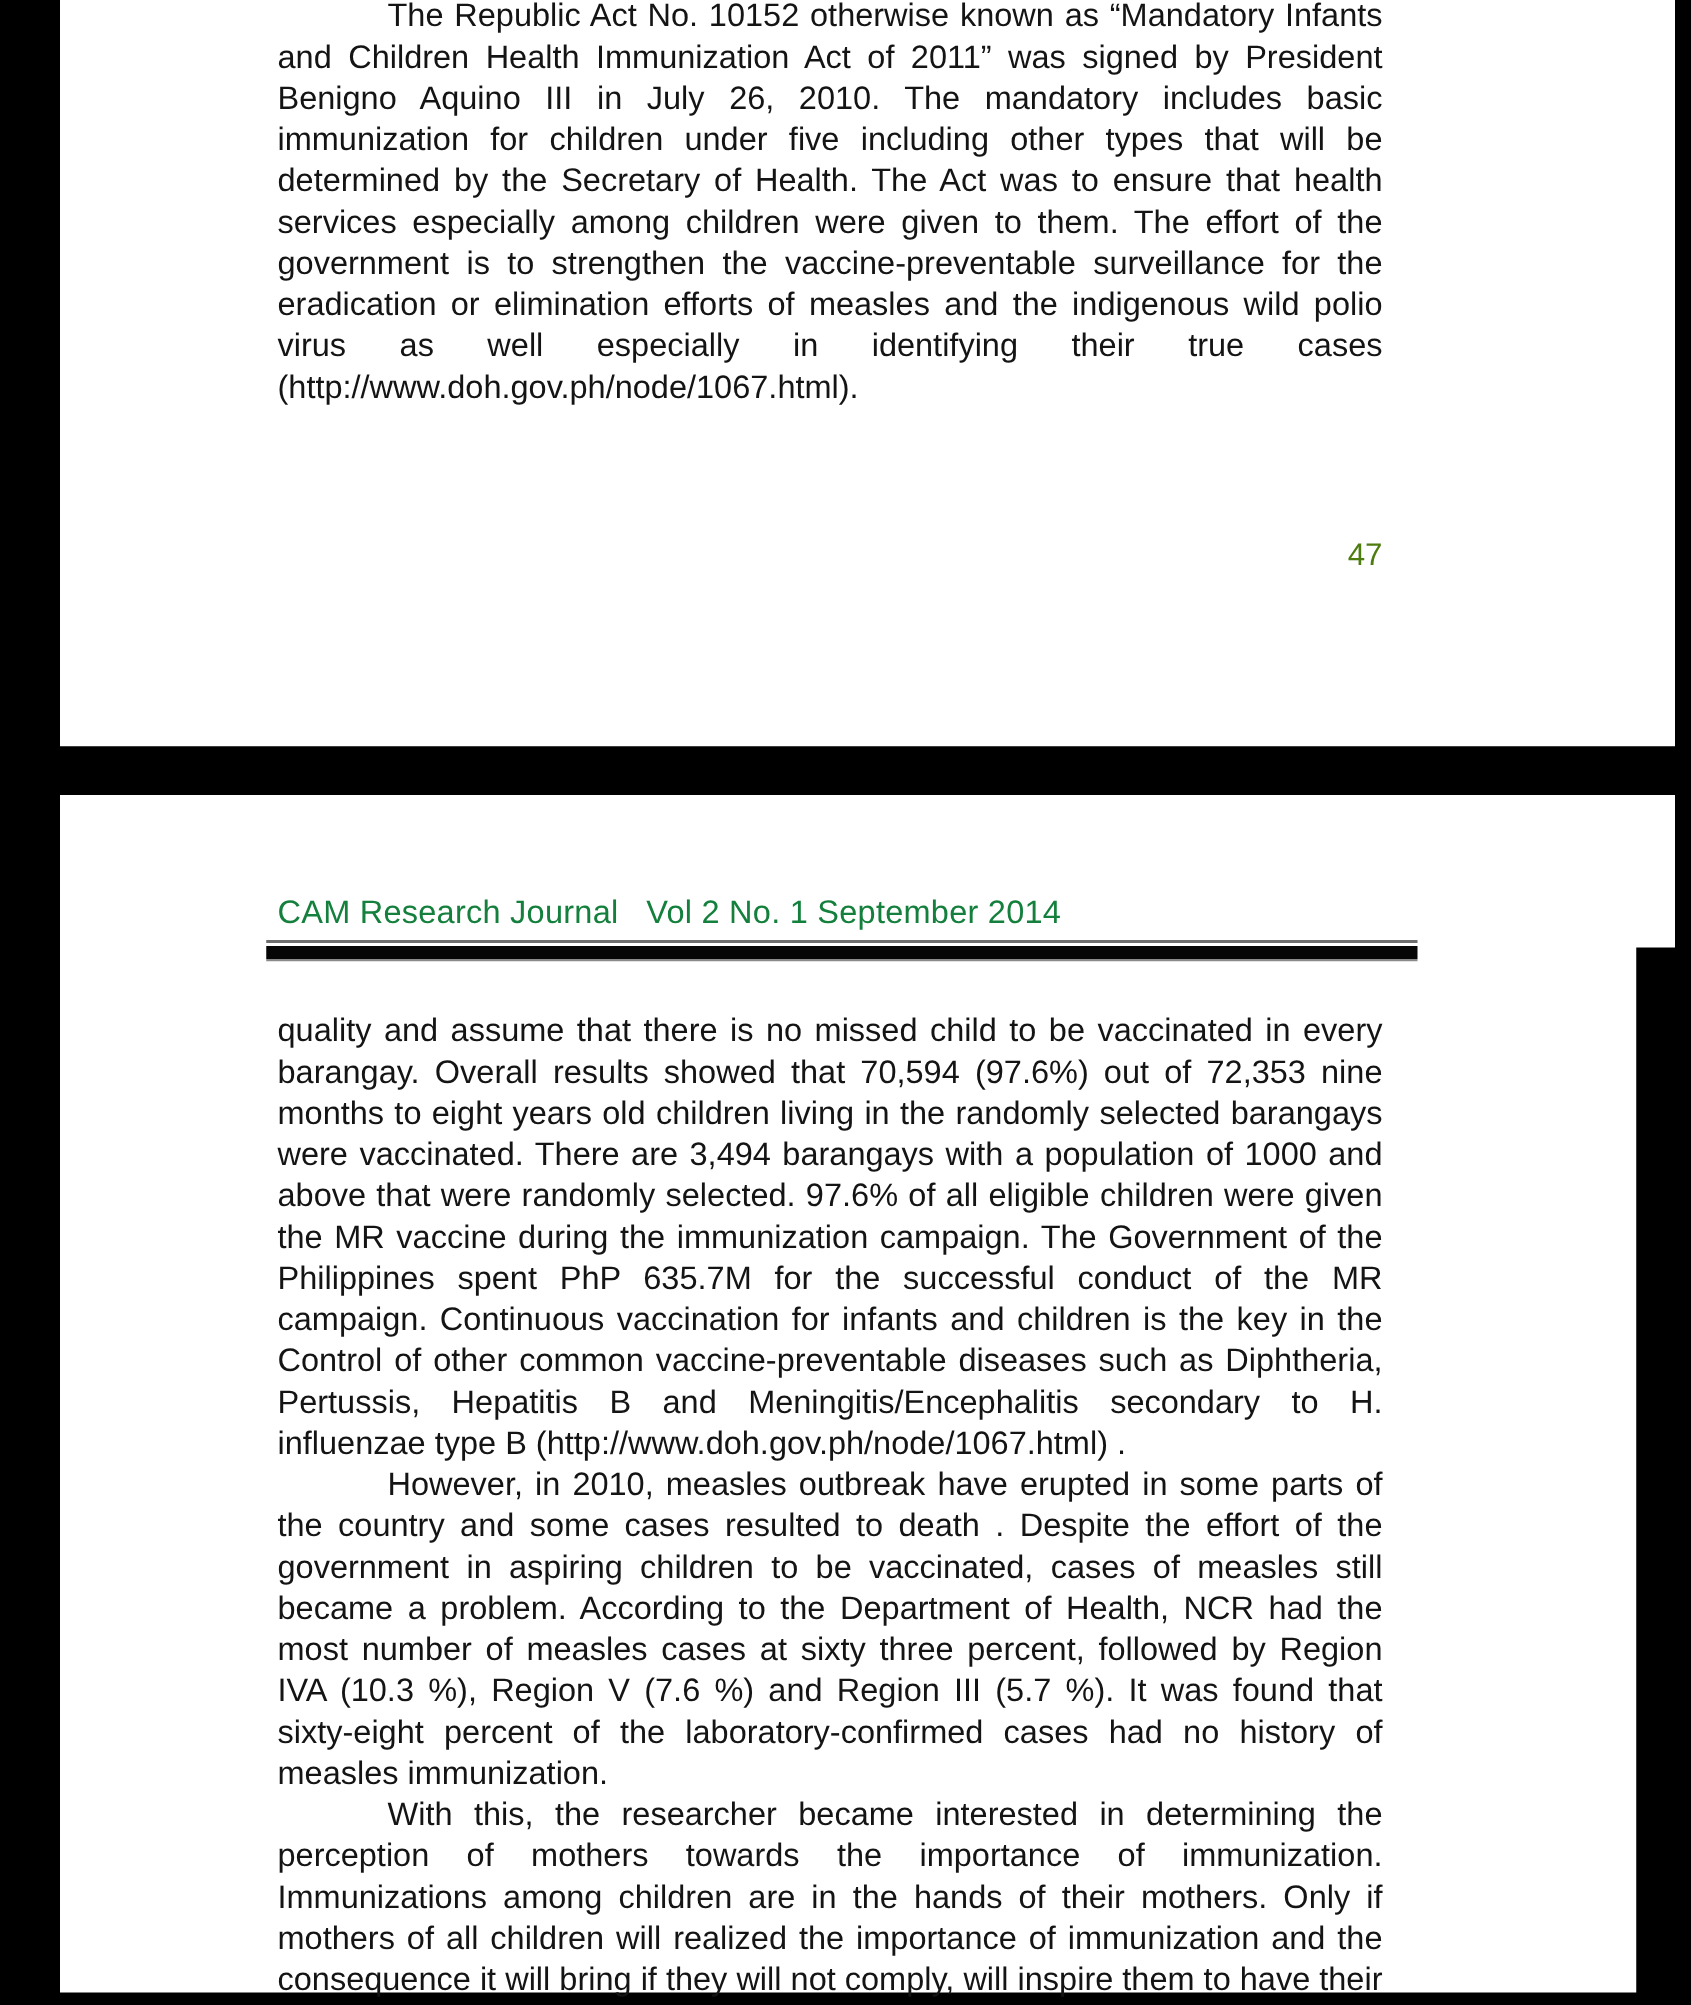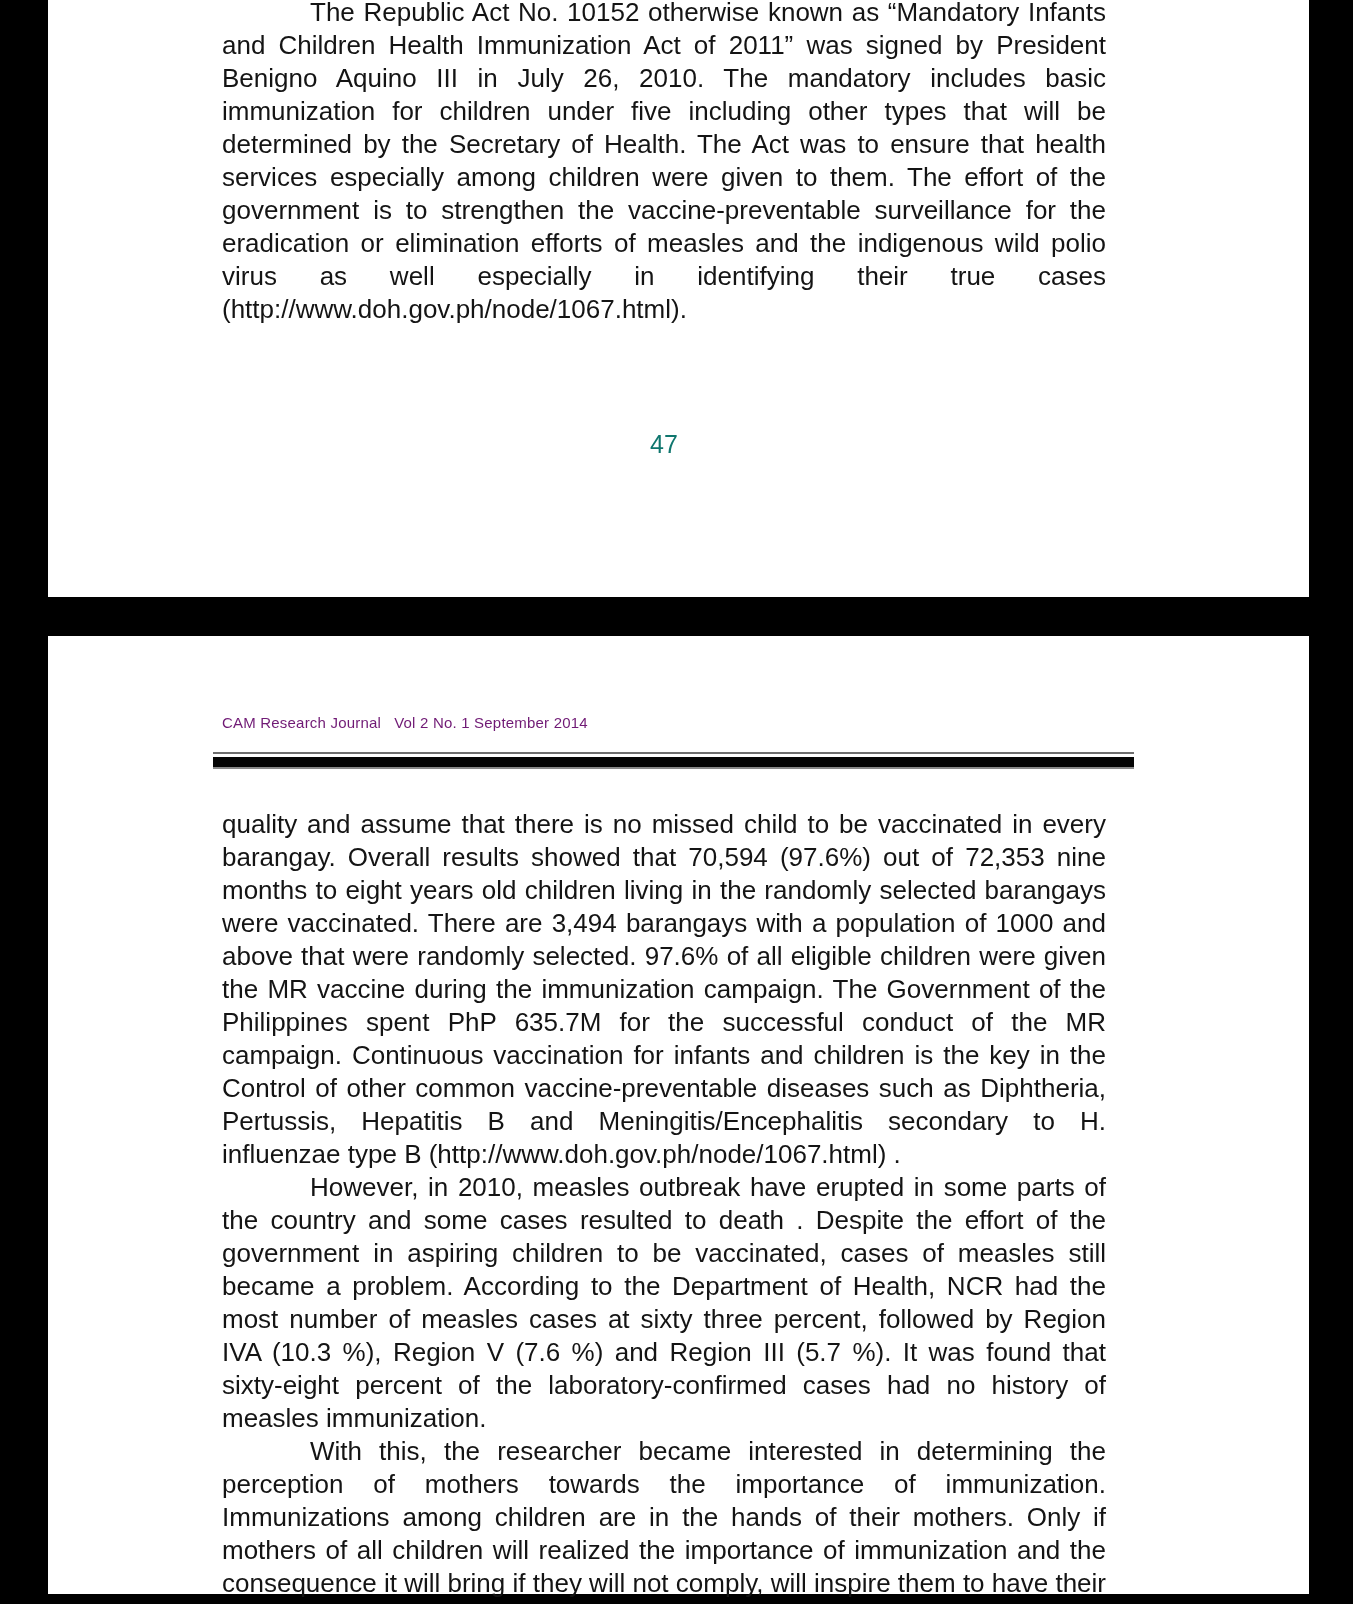--- a/index.html
+++ b/index.html
@@ -14,21 +14,21 @@
     background: #000;
     overflow: hidden;
     font-family: "Liberation Sans", sans-serif;
   }
   .page {
     position: absolute;
     left: 48px;
     width: 1261px;
     background: #ffffff;
   }
-  .page-1 { top: 0; height: 758px; }
+  .page-1 { top: 0; height: 758px; padding-left: 31px; }
   .page-2 { top: 636px; height: 958px; }
   .page-gap {
     position: absolute;
     left: 0; top: 597px;
     width: 1353px; height: 39px;
     background: #000;
   }
   .body-text {
     position: absolute;
     left: 174px;
@@ -41,30 +41,30 @@
   .page-1 .body-text { top: -4px; }
   .page-2 .body-text { top: 172px; }
   .body-text p { margin: 0; }
   .body-text p.indent { text-indent: 88px; }
   .body-text p.cont-last { text-align-last: justify; }
   .page-number {
     position: absolute;
     top: 430px;
     left: 174px;
     width: 884px;
-    text-align: center;
+    text-align: right;
     font-size: 25px;
-    color: #0f766e;
+    color: #4d7c0f;
   }
   .running-head {
     position: absolute;
     left: 174px;
     top: 78px;
-    font-size: 15px;
-    color: #701a75;
+    font-size: 26px;
+    color: #15803d;
     letter-spacing: 0.2px;
     white-space: pre-wrap;
   }
   .header-rule {
     position: absolute;
     left: 165px;
     top: 116px;
     width: 921px;
     height: 17px;
     background: linear-gradient(

